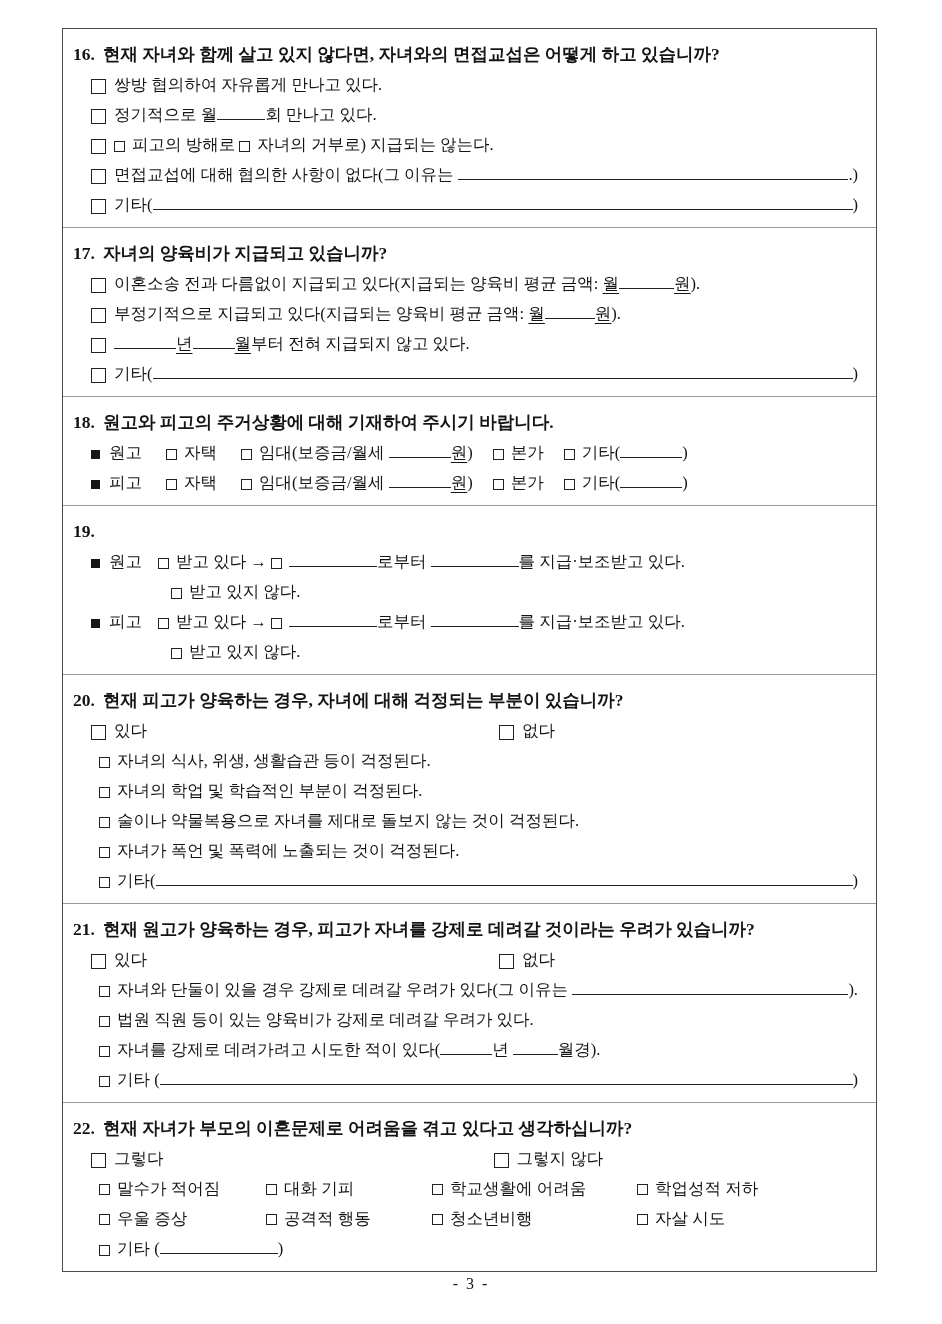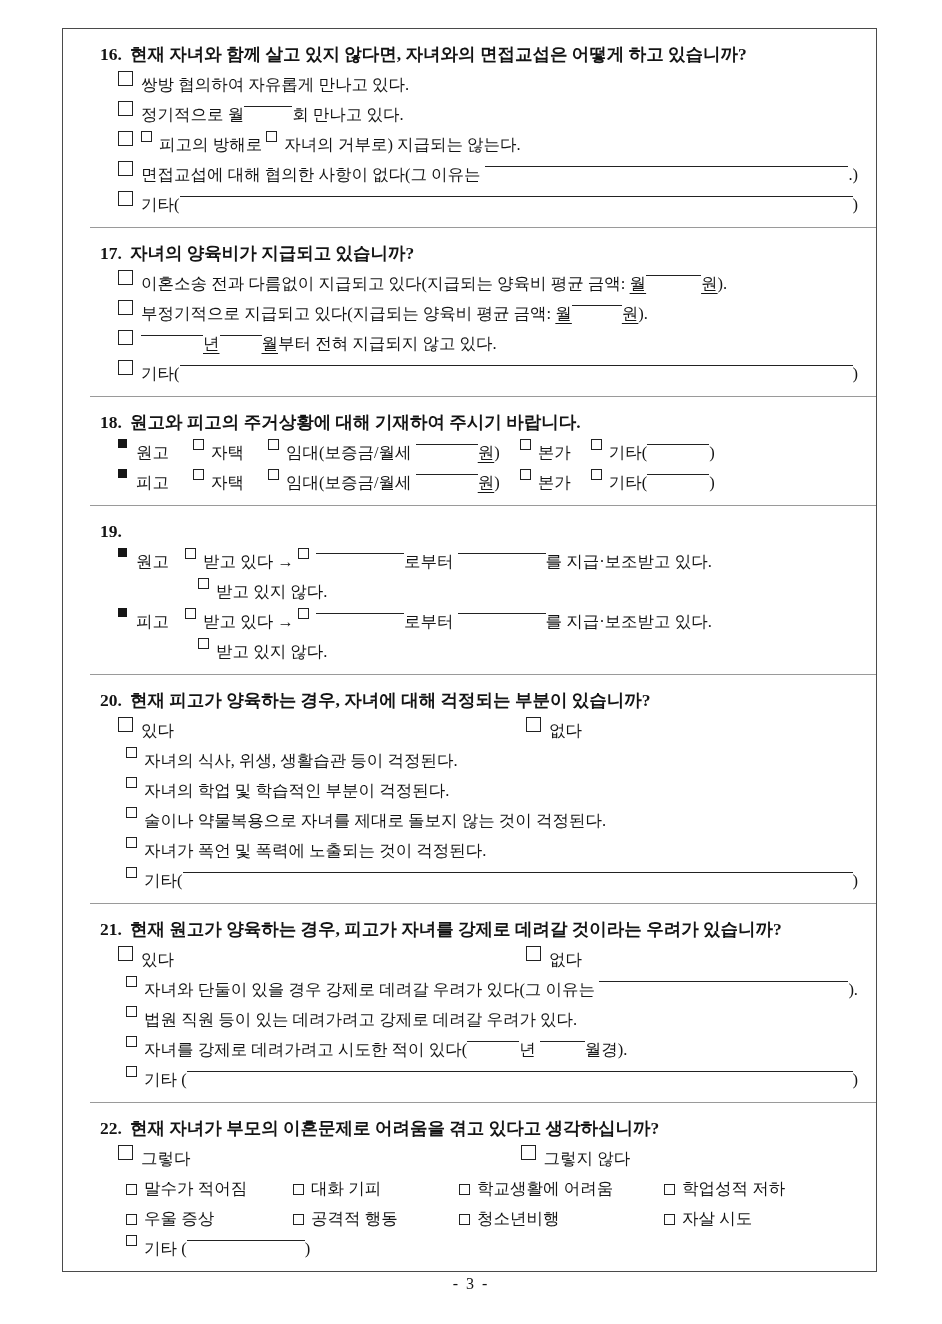--- a/index.html
+++ b/index.html
@@ -3,28 +3,28 @@
 <meta charset="utf-8">
 <style>
   html,body{margin:0;padding:0}
   body{
     width:942px;height:1324px;background:#ffffff;color:#141414;
     font-family:"Liberation Serif","DejaVu Serif",serif;
     position:relative;overflow:hidden;
   }
   #form-table{
     position:absolute;left:62px;top:28px;width:815px;
-    border:1px solid #4a4a4a;background:#fff;box-sizing:border-box;padding-left:27px;
+    border:1px solid #4a4a4a;background:#fff;box-sizing:border-box;
   }
   .section{padding:9px 8px 7px 0}
   .section + .section{border-top:1px solid #9a9a9a}
   .trow{display:flex;height:32px;line-height:32px;font-weight:bold;
         font-size:17.5px;padding-left:10px;white-space:pre;align-items:baseline}
   .qnum{margin-right:8px}
-  .row{display:flex;align-items:flex-start;height:30px;line-height:30px;
+  .row{display:flex;align-items:center;height:30px;line-height:30px;
        font-size:16.5px;white-space:pre;padding-right:10px}
   .ind1{padding-left:28px}
   .ind2{padding-left:36px}
   .ind3{padding-left:108px}
   .txt{white-space:pre}
   .ul{text-decoration:underline;text-underline-offset:4px}
   .box{flex:none;background:#fff;border:1.5px solid #222;transform:translateY(1px)}
   .box.lg{width:13px;height:13px;margin-right:8px}
   .box.sm{width:9px;height:9px;border-width:1.1px;margin-right:7px}
   .fillsq{flex:none;width:9px;height:9px;background:#161616;margin-right:9px;transform:translateY(1px)}
@@ -74,21 +74,21 @@
       <div class="row ind2"><span class="box sm"></span><span class="txt">자녀의 식사, 위생, 생활습관 등이 걱정된다.</span></div>
       <div class="row ind2"><span class="box sm"></span><span class="txt">자녀의 학업 및 학습적인 부분이 걱정된다.</span></div>
       <div class="row ind2"><span class="box sm"></span><span class="txt">술이나 약물복용으로 자녀를 제대로 돌보지 않는 것이 걱정된다.</span></div>
       <div class="row ind2"><span class="box sm"></span><span class="txt">자녀가 폭언 및 폭력에 노출되는 것이 걱정된다.</span></div>
       <div class="row ind2"><span class="box sm"></span><span class="txt">기타(</span><span class="blank grow"></span><span class="txt">)</span></div>
     </div>
     <div class="section">
       <div class="trow"><span class="qnum">21.</span><span>현재 원고가 양육하는 경우, 피고가 자녀를 강제로 데려갈 것이라는 우려가 있습니까?</span></div>
       <div class="row ind1"><span class="box lg"></span><span class="txt">있다</span><span class="gapseg" style="width: 352px;"></span><span class="box lg"></span><span class="txt">없다</span></div>
       <div class="row ind2"><span class="box sm"></span><span class="txt">자녀와 단둘이 있을 경우 강제로 데려갈 우려가 있다(그 이유는 </span><span class="blank grow"></span><span class="txt">).</span></div>
-      <div class="row ind2"><span class="box sm"></span><span class="txt">법원 직원 등이 있는 데려가려고 강제로 데려갈 우려가 있다.</span></div>
+      <div class="row ind2"><span class="box sm"></span><span class="txt">법원 직원 등이 있는 양육비가 강제로 데려갈 우려가 있다.</span></div>
       <div class="row ind2"><span class="box sm"></span><span class="txt">자녀를 강제로 데려가려고 시도한 적이 있다(</span><span class="blank" style="width: 52px;"></span><span class="txt">년 </span><span class="blank" style="width: 45px;"></span><span class="txt">월경).</span></div>
       <div class="row ind2"><span class="box sm"></span><span class="txt">기타 (</span><span class="blank grow"></span><span class="txt">)</span></div>
     </div>
     <div class="section">
       <div class="trow"><span class="qnum">22.</span><span>현재 자녀가 부모의 이혼문제로 어려움을 겪고 있다고 생각하십니까?</span></div>
       <div class="row ind1"><span class="box lg"></span><span class="txt">그렇다</span><span class="gapseg" style="width: 330px;"></span><span class="box lg"></span><span class="txt">그렇지 않다</span></div>
       <div class="row ind2"><span class="col" style="min-width: 167px;"><span class="box sm"></span><span class="txt">말수가 적어짐</span></span><span class="col" style="min-width: 166px;"><span class="box sm"></span><span class="txt">대화 기피</span></span><span class="col" style="min-width: 205px;"><span class="box sm"></span><span class="txt">학교생활에 어려움</span></span><span class="col"><span class="box sm"></span><span class="txt">학업성적 저하</span></span></div>
       <div class="row ind2"><span class="col" style="min-width: 167px;"><span class="box sm"></span><span class="txt">우울 증상</span></span><span class="col" style="min-width: 166px;"><span class="box sm"></span><span class="txt">공격적 행동</span></span><span class="col" style="min-width: 205px;"><span class="box sm"></span><span class="txt">청소년비행</span></span><span class="col"><span class="box sm"></span><span class="txt">자살 시도</span></span></div>
       <div class="row ind2"><span class="box sm"></span><span class="txt">기타 (</span><span class="blank" style="width: 118px;"></span><span class="txt">)</span></div>
     </div>

